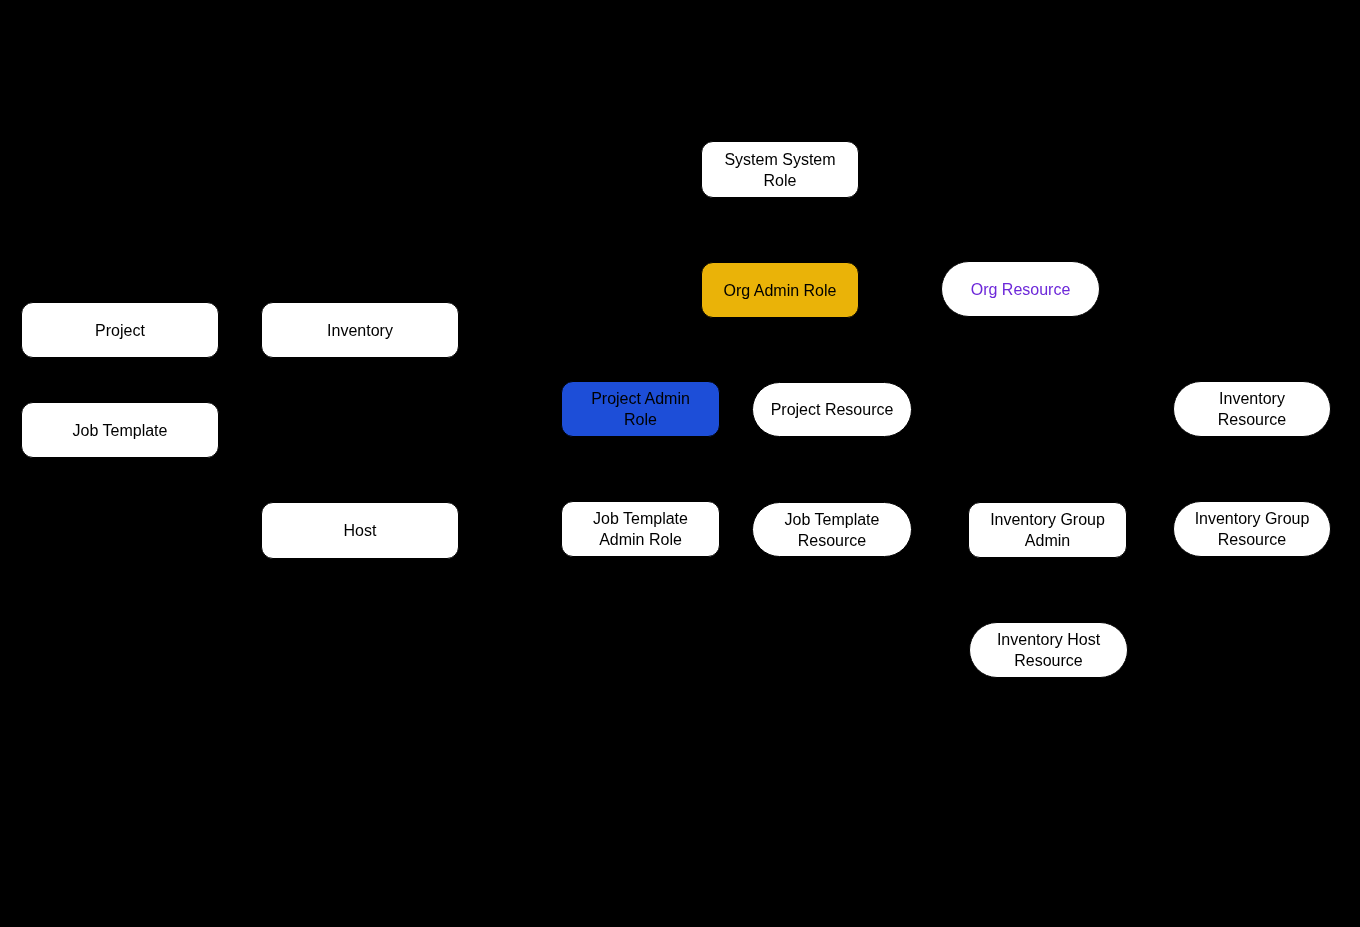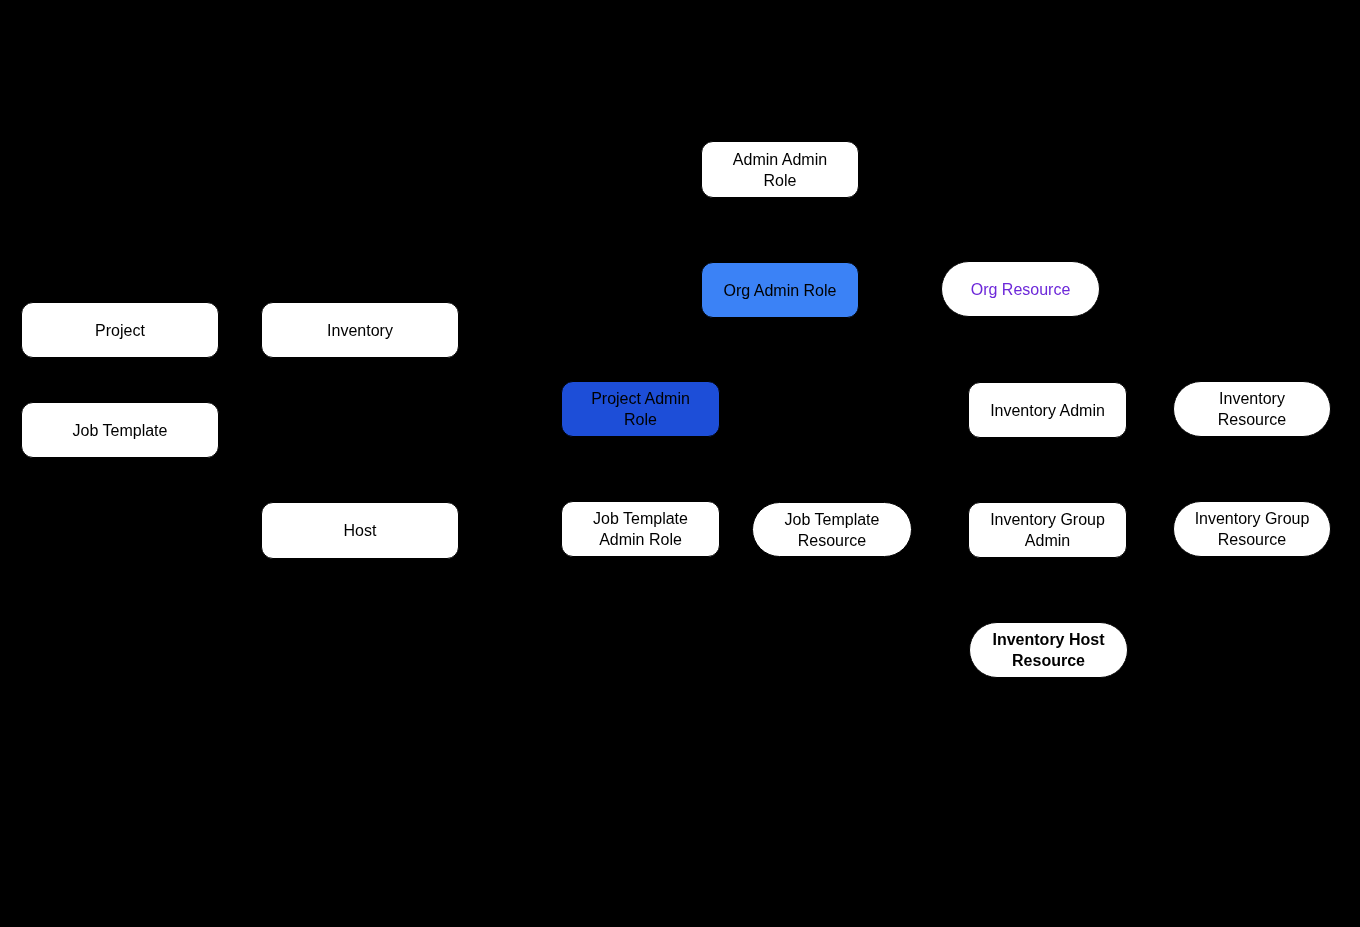--- a/index.html
+++ b/index.html
@@ -33,32 +33,32 @@
   .node.pill { border-radius: 28px; }
 </style>
 </head>
 <body style="background: rgb(0, 0, 0);">
 
 <div class="canvas" style="background: rgb(0, 0, 0); width: 1360px; height: 927px;">
   <div class="node rect" style="left: 21px; top: 302px; width: 198px; height: 56px; background: rgb(255, 255, 255); border-color: rgb(0, 0, 0); color: rgb(0, 0, 0);"><span>Project</span></div>
   <div class="node rect" style="left: 261px; top: 302px; width: 198px; height: 56px; background: rgb(255, 255, 255); border-color: rgb(0, 0, 0); color: rgb(0, 0, 0);"><span>Inventory</span></div>
   <div class="node rect" style="left: 21px; top: 402px; width: 198px; height: 56px; background: rgb(255, 255, 255); border-color: rgb(0, 0, 0); color: rgb(0, 0, 0);"><span>Job Template</span></div>
   <div class="node rect" style="left: 261px; top: 502px; width: 198px; height: 57px; background: rgb(255, 255, 255); border-color: rgb(0, 0, 0); color: rgb(0, 0, 0);"><span>Host</span></div>
-  <div class="node rect" style="left: 701px; top: 141px; width: 158px; height: 57px; background: rgb(255, 255, 255); border-color: rgb(0, 0, 0); color: rgb(0, 0, 0);"><span>Admin Admin
+  <div class="node rect" style="left: 701px; top: 141px; width: 158px; height: 57px; background: rgb(255, 255, 255); border-color: rgb(0, 0, 0); color: rgb(0, 0, 0);"><span>System System
 Role</span></div>
-  <div class="node rect" style="left: 701px; top: 262px; width: 158px; height: 56px; background: #3b82f6; border-color: rgb(0, 0, 0); color: rgb(0, 0, 0);"><span>Org Admin Role</span></div>
+  <div class="node rect" style="left: 701px; top: 262px; width: 158px; height: 56px; background: #eab308; border-color: rgb(0, 0, 0); color: rgb(0, 0, 0);"><span>Org Admin Role</span></div>
   <div class="node pill" style="left: 941px; top: 261px; width: 159px; height: 56px; background: rgb(255, 255, 255); border-color: rgb(0, 0, 0); color: #6d28d9;"><span>Org Resource</span></div>
   <div class="node rect" style="left: 561px; top: 381px; width: 159px; height: 56px; background: #1d4ed8; border-color: rgb(0, 0, 0); color: rgb(0, 0, 0);"><span>Project Admin
 Role</span></div>
-  <div class="node rect" style="left: 968px; top: 382px; width: 159px; height: 56px; background: rgb(255, 255, 255); border-color: rgb(0, 0, 0); color: rgb(0, 0, 0);"><span>Inventory Admin</span></div>
+  <div class="node pill" style="left: 752px; top: 382px; width: 160px; height: 55px; background: rgb(255, 255, 255); border-color: rgb(0, 0, 0); color: rgb(0, 0, 0);"><span>Project Resource</span></div>
   <div class="node pill" style="left: 1173px; top: 381px; width: 158px; height: 56px; background: rgb(255, 255, 255); border-color: rgb(0, 0, 0); color: rgb(0, 0, 0);"><span>Inventory
 Resource</span></div>
   <div class="node rect" style="left: 561px; top: 501px; width: 159px; height: 56px; background: rgb(255, 255, 255); border-color: rgb(0, 0, 0); color: rgb(0, 0, 0);"><span>Job Template
 Admin Role</span></div>
   <div class="node pill" style="left: 752px; top: 502px; width: 160px; height: 55px; background: rgb(255, 255, 255); border-color: rgb(0, 0, 0); color: rgb(0, 0, 0);"><span>Job Template
 Resource</span></div>
   <div class="node rect" style="left: 968px; top: 502px; width: 159px; height: 56px; background: rgb(255, 255, 255); border-color: rgb(0, 0, 0); color: rgb(0, 0, 0);"><span>Inventory Group
 Admin</span></div>
   <div class="node pill" style="left: 1173px; top: 501px; width: 158px; height: 56px; background: rgb(255, 255, 255); border-color: rgb(0, 0, 0); color: rgb(0, 0, 0);"><span>Inventory Group
 Resource</span></div>
-  <div class="node pill" style="left: 969px; top: 622px; width: 159px; height: 56px; background: rgb(255, 255, 255); border-color: rgb(0, 0, 0); color: rgb(0, 0, 0); font-weight: bold;"><span>Inventory Host
+  <div class="node pill" style="left: 969px; top: 622px; width: 159px; height: 56px; background: rgb(255, 255, 255); border-color: rgb(0, 0, 0); color: rgb(0, 0, 0);"><span>Inventory Host
 Resource</span></div>
 </div>
 
 </body></html>

